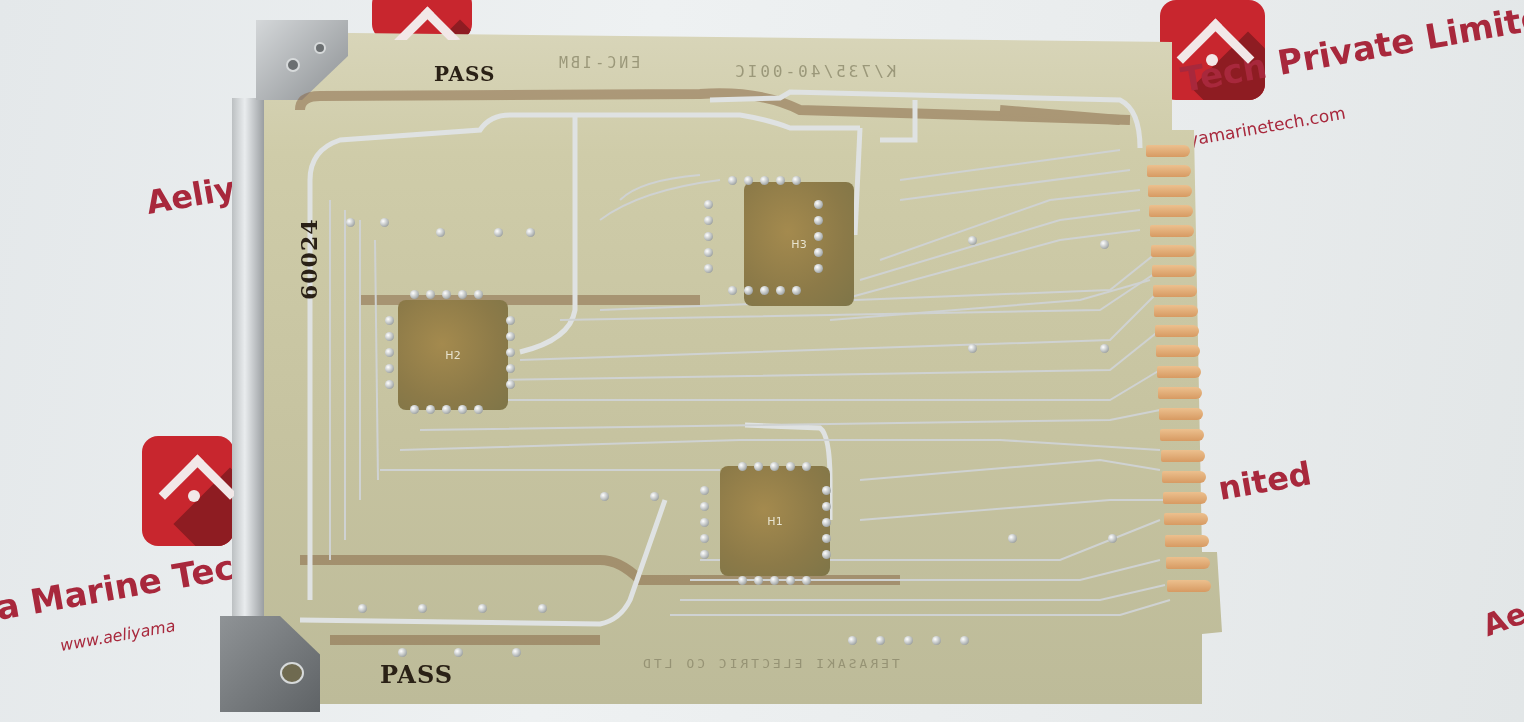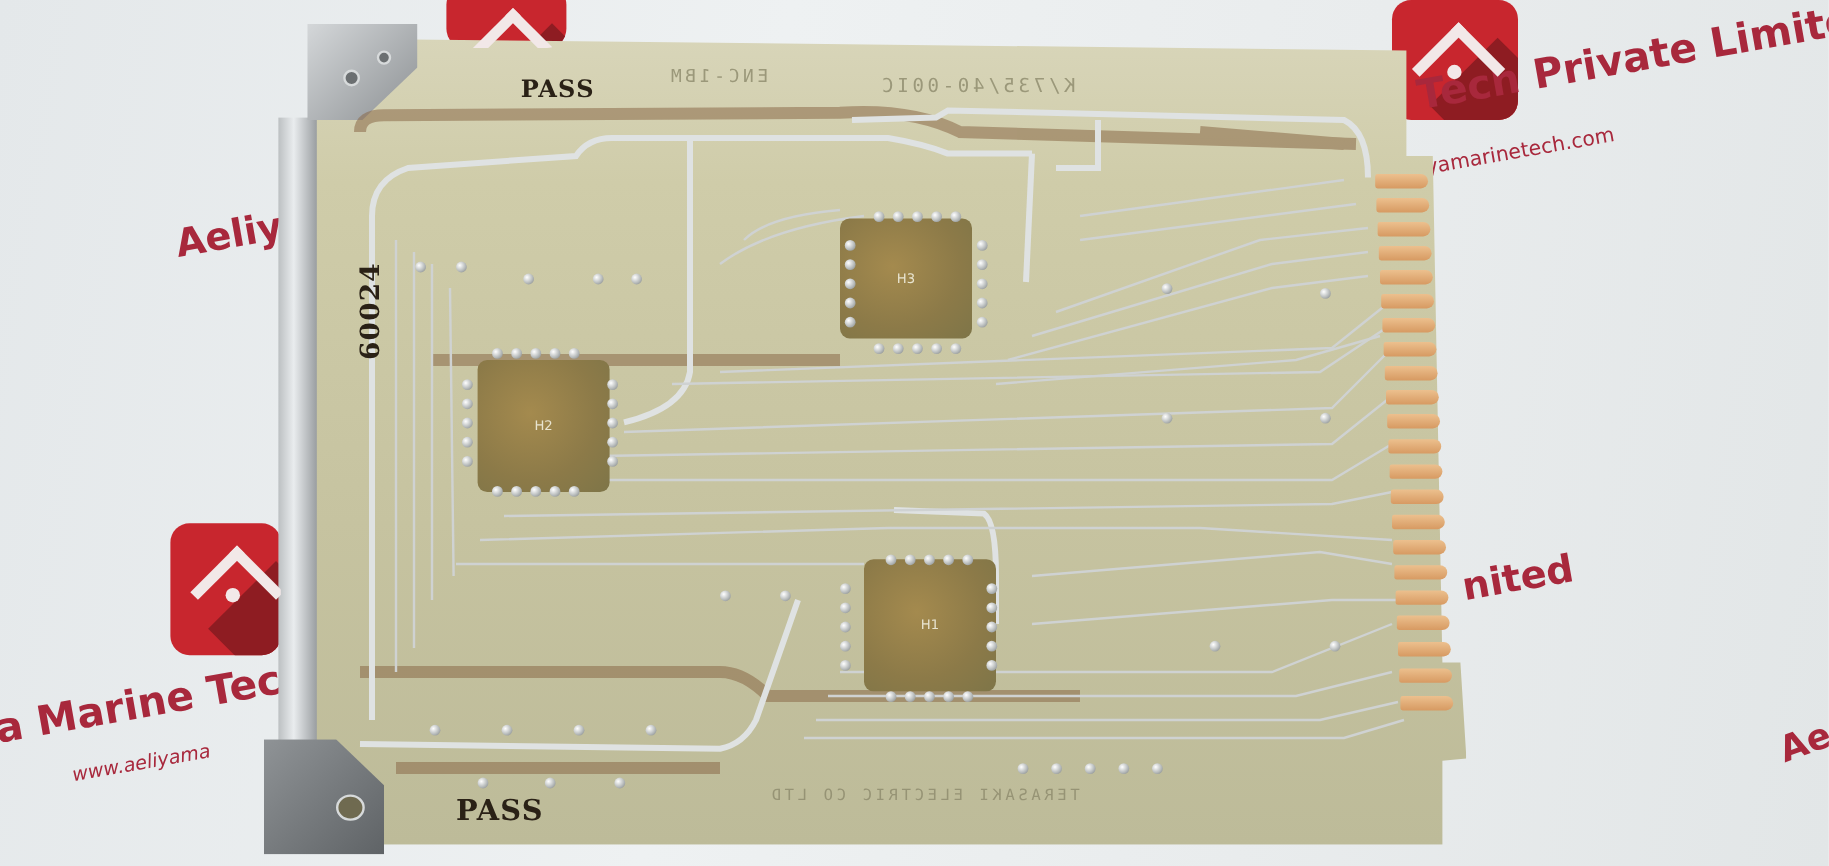--- a/index.html
+++ b/index.html
@@ -101,21 +101,21 @@
     <path d="M840 300 L1060 240 L1140 230"></path>
     <path d="M830 320 L1080 300 L1150 280"></path>
     <path d="M860 480 L1100 460 L1160 470"></path>
     <path d="M860 520 L1110 500 L1165 500"></path>
   </g>
 </svg>
 
 <div class="chip" style="left:398px;top:300px;width:110px;height:110px;">
   <span>H2</span>
 </div>
-<div class="chip" style="left:700px;top:182px;width:110px;height:100px;">
+<div class="chip" style="left:744px;top:182px;width:110px;height:124px;">
   <span>H3</span>
 </div>
 <div class="chip" style="left:720px;top:466px;width:110px;height:110px;">
   <span>H1</span>
 </div>
 
 <div>
   <div class="pad" style="left:410px;top:290px"></div>
     <div class="pad" style="left:426px;top:290px"></div>
     <div class="pad" style="left:442px;top:290px"></div>

